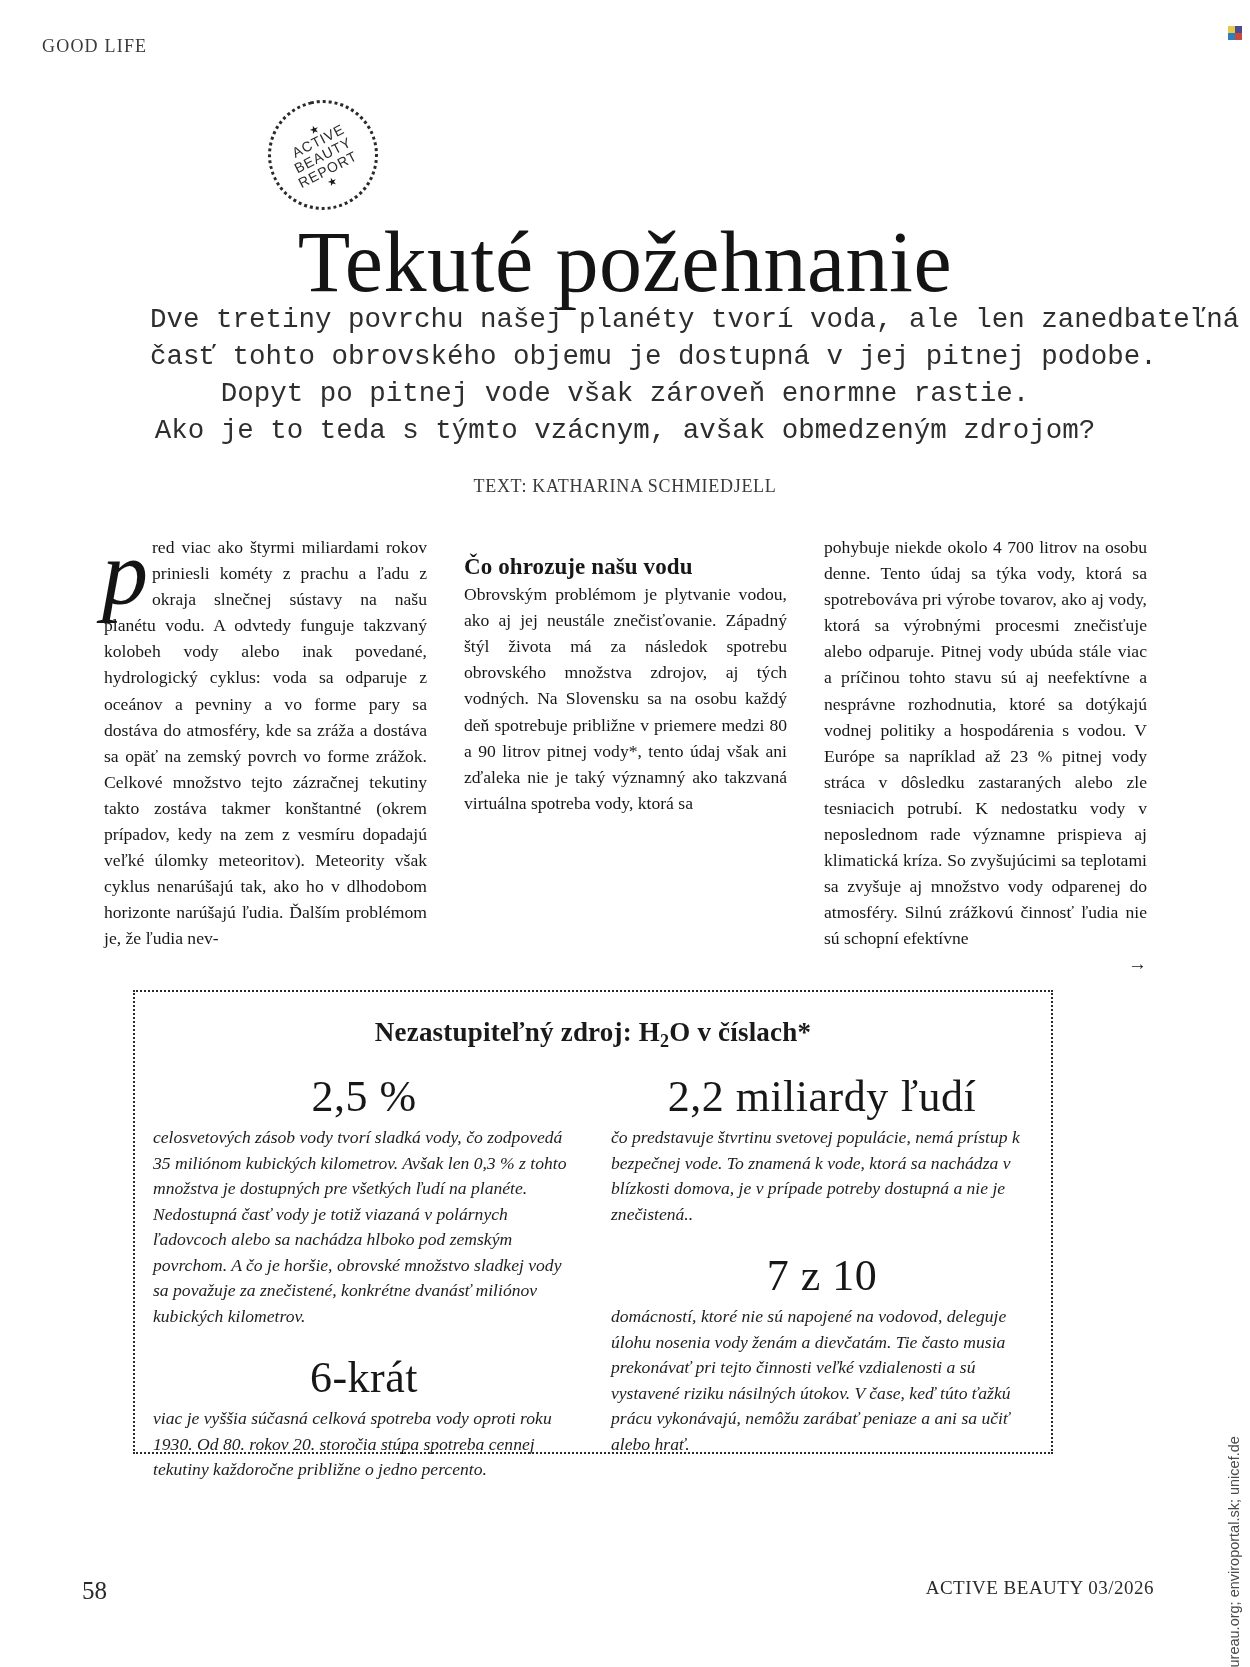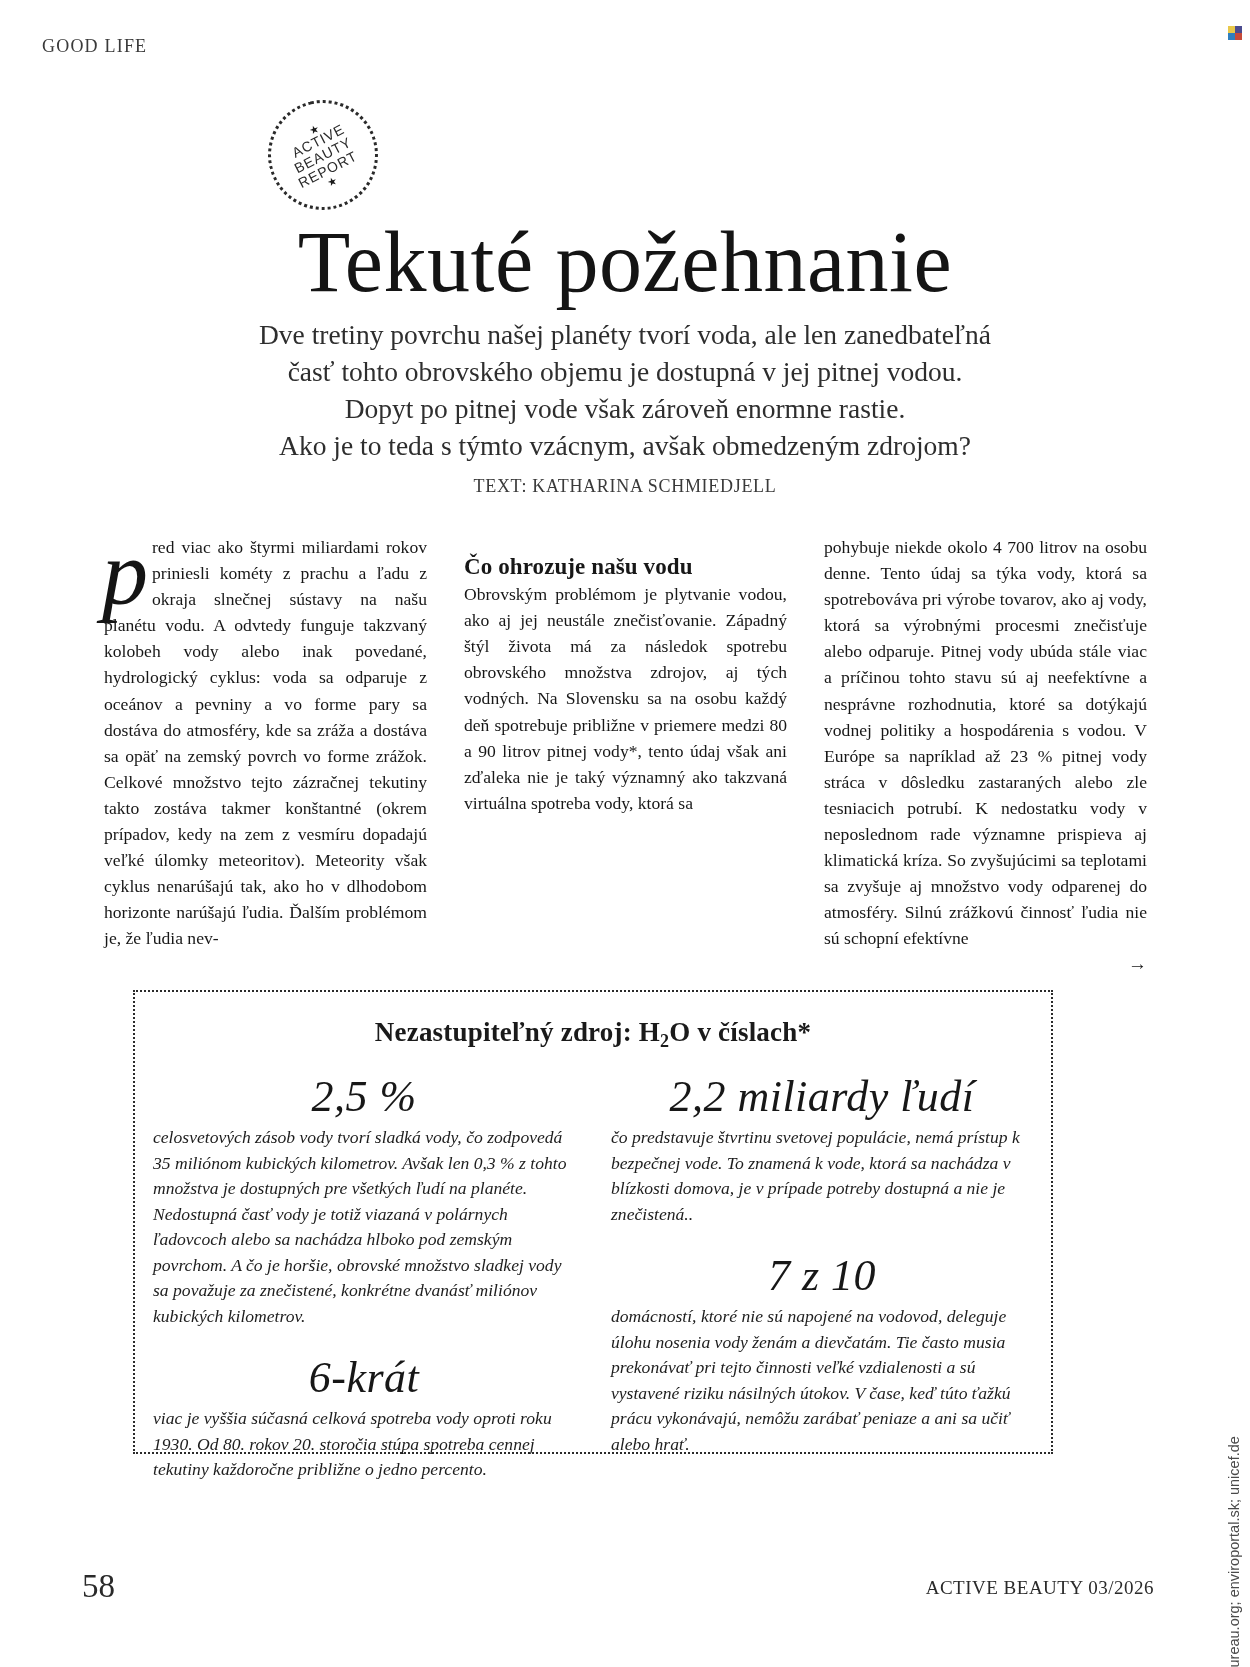--- a/index.html
+++ b/index.html
@@ -95,26 +95,26 @@
     letter-spacing: 0.5px;
     color: #141414;
     font-family: "Liberation Serif", serif;
   }
 
   
   .deck {
     position: absolute;
     left: 150px;
     right: 150px;
-    top: 316px;
+    top: 301px;
     text-align: center;
     font-size: 27.5px;
     line-height: 37px;
     color: #2e2e2e;
-    font-family: Liberation Serif, serif;
+    font-family: Liberation Mono, monospace;
   }
   .deck div { white-space: nowrap; }
 
   
   .byline {
     position: absolute;
     left: 0; right: 0;
     top: 474px;
     text-align: center;
     font-size: 18px;
@@ -189,21 +189,20 @@
     margin-top: 18px;
   }
   .stats-col { width: 50%; padding: 0 18px; box-sizing: border-box; }
   .stat-big {
     text-align: center;
     font-size: 44px;
     line-height: 54px;
     font-weight: 400;
     letter-spacing: 0.5px;
     color: #171717;
-    font-style: italic;
   }
   .stat-body {
     text-align: left;
     font-style: italic;
     font-size: 17.6px;
     line-height: 25.5px;
     color: #1d1d1d;
     margin-top: 1px;
   }
   .stat-block + .stat-block { margin-top: 22px; }
@@ -219,21 +218,21 @@
     transform-origin: right top;
     transform: rotate(-90deg) translate(-100%, 0);
     font-family: "Liberation Sans", sans-serif;
   }
 
   
   .folio {
     position: absolute;
     left: 82px;
     bottom: 62px;
-    font-size: 33px;
+    font-size: 25px;
     color: #2a2a2a;
   }
   .footer-right {
     position: absolute;
     right: 96px;
     bottom: 68px;
     font-size: 19px;
     letter-spacing: 0.5px;
     color: #2a2a2a;
     text-align: right;
@@ -258,21 +257,21 @@
     <span class="st-line">BEAUTY</span>
     <span class="st-line">REPORT</span>
     <span class="st-star">★</span>
   </div>
 </div>
 
 <div class="headline">Tekuté požehnanie</div>
 
 <div class="deck">
   <div>Dve tretiny povrchu našej planéty tvorí voda, ale len zanedbateľná</div>
-  <div>časť tohto obrovského objemu je dostupná v jej pitnej vodou.</div>
+  <div>časť tohto obrovského objemu je dostupná v jej pitnej podobe.</div>
   <div>Dopyt po pitnej vode však zároveň enormne rastie.</div>
   <div>Ako je to teda s týmto vzácnym, avšak obmedzeným zdrojom?</div>
 </div>
 
 <div class="byline">
   <div>TEXT: KATHARINA SCHMIEDJELL</div>
 </div>
 
 <div class="columns">
 

